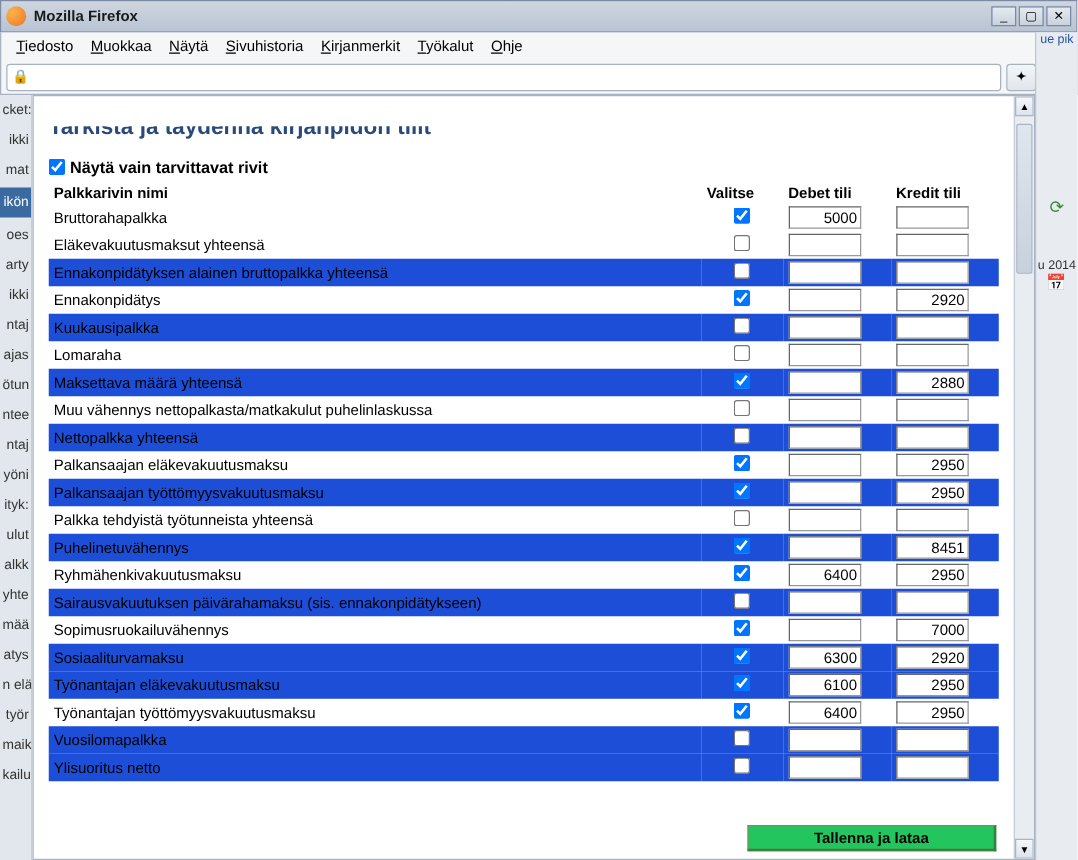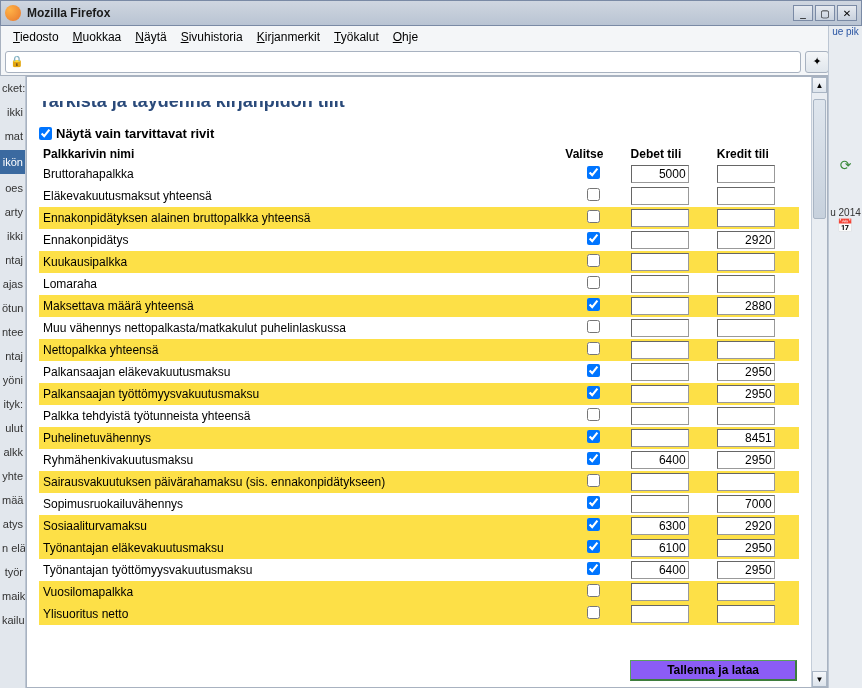--- a/index.html
+++ b/index.html
@@ -175,43 +175,43 @@
   font-weight: bold;
   font-size: 12px;
   padding: 2px 4px;
 }
 table.grid th.center { text-align: left; }
 table.grid td {
   padding: 2px 4px;
   font-size: 12px;
   height: 22px;
 }
-table.grid tr.zebra td { background: #fde047; }
+table.grid tr.zebra td { background: #1d4ed8; }
 table.grid td.name-col { width: 400px; }
 table.grid td.chk-col { width: 50px; text-align: center; }
 table.grid td.inp-col { width: 66px; }
 table.grid input[type="checkbox"] { width: 13px; height: 13px; cursor: pointer; }
 table.grid input[type="text"] {
   width: 58px; height: 18px;
   border: 1px solid #999;
   border-top-color: #666;
   border-left-color: #666;
   text-align: right;
   padding: 0 2px;
   font-size: 12px;
   font-family: inherit;
 }
 .save-btn {
   position: absolute;
   right: 30px; bottom: 6px;
-  background: #8b5cf6;
+  background: #22c55e;
   border: 1px solid #5aa35a;
   border-right: 2px solid #3d7d3d;
   border-bottom: 2px solid #3d7d3d;
-  padding: 2px 36px;
+  padding: 2px 52px;
   font-weight: bold;
   font-size: 12px;
   cursor: pointer;
 }
 </style>
 </head>
 <body>
 
 <div class="titlebar">
   <div class="ff-icon"></div>

